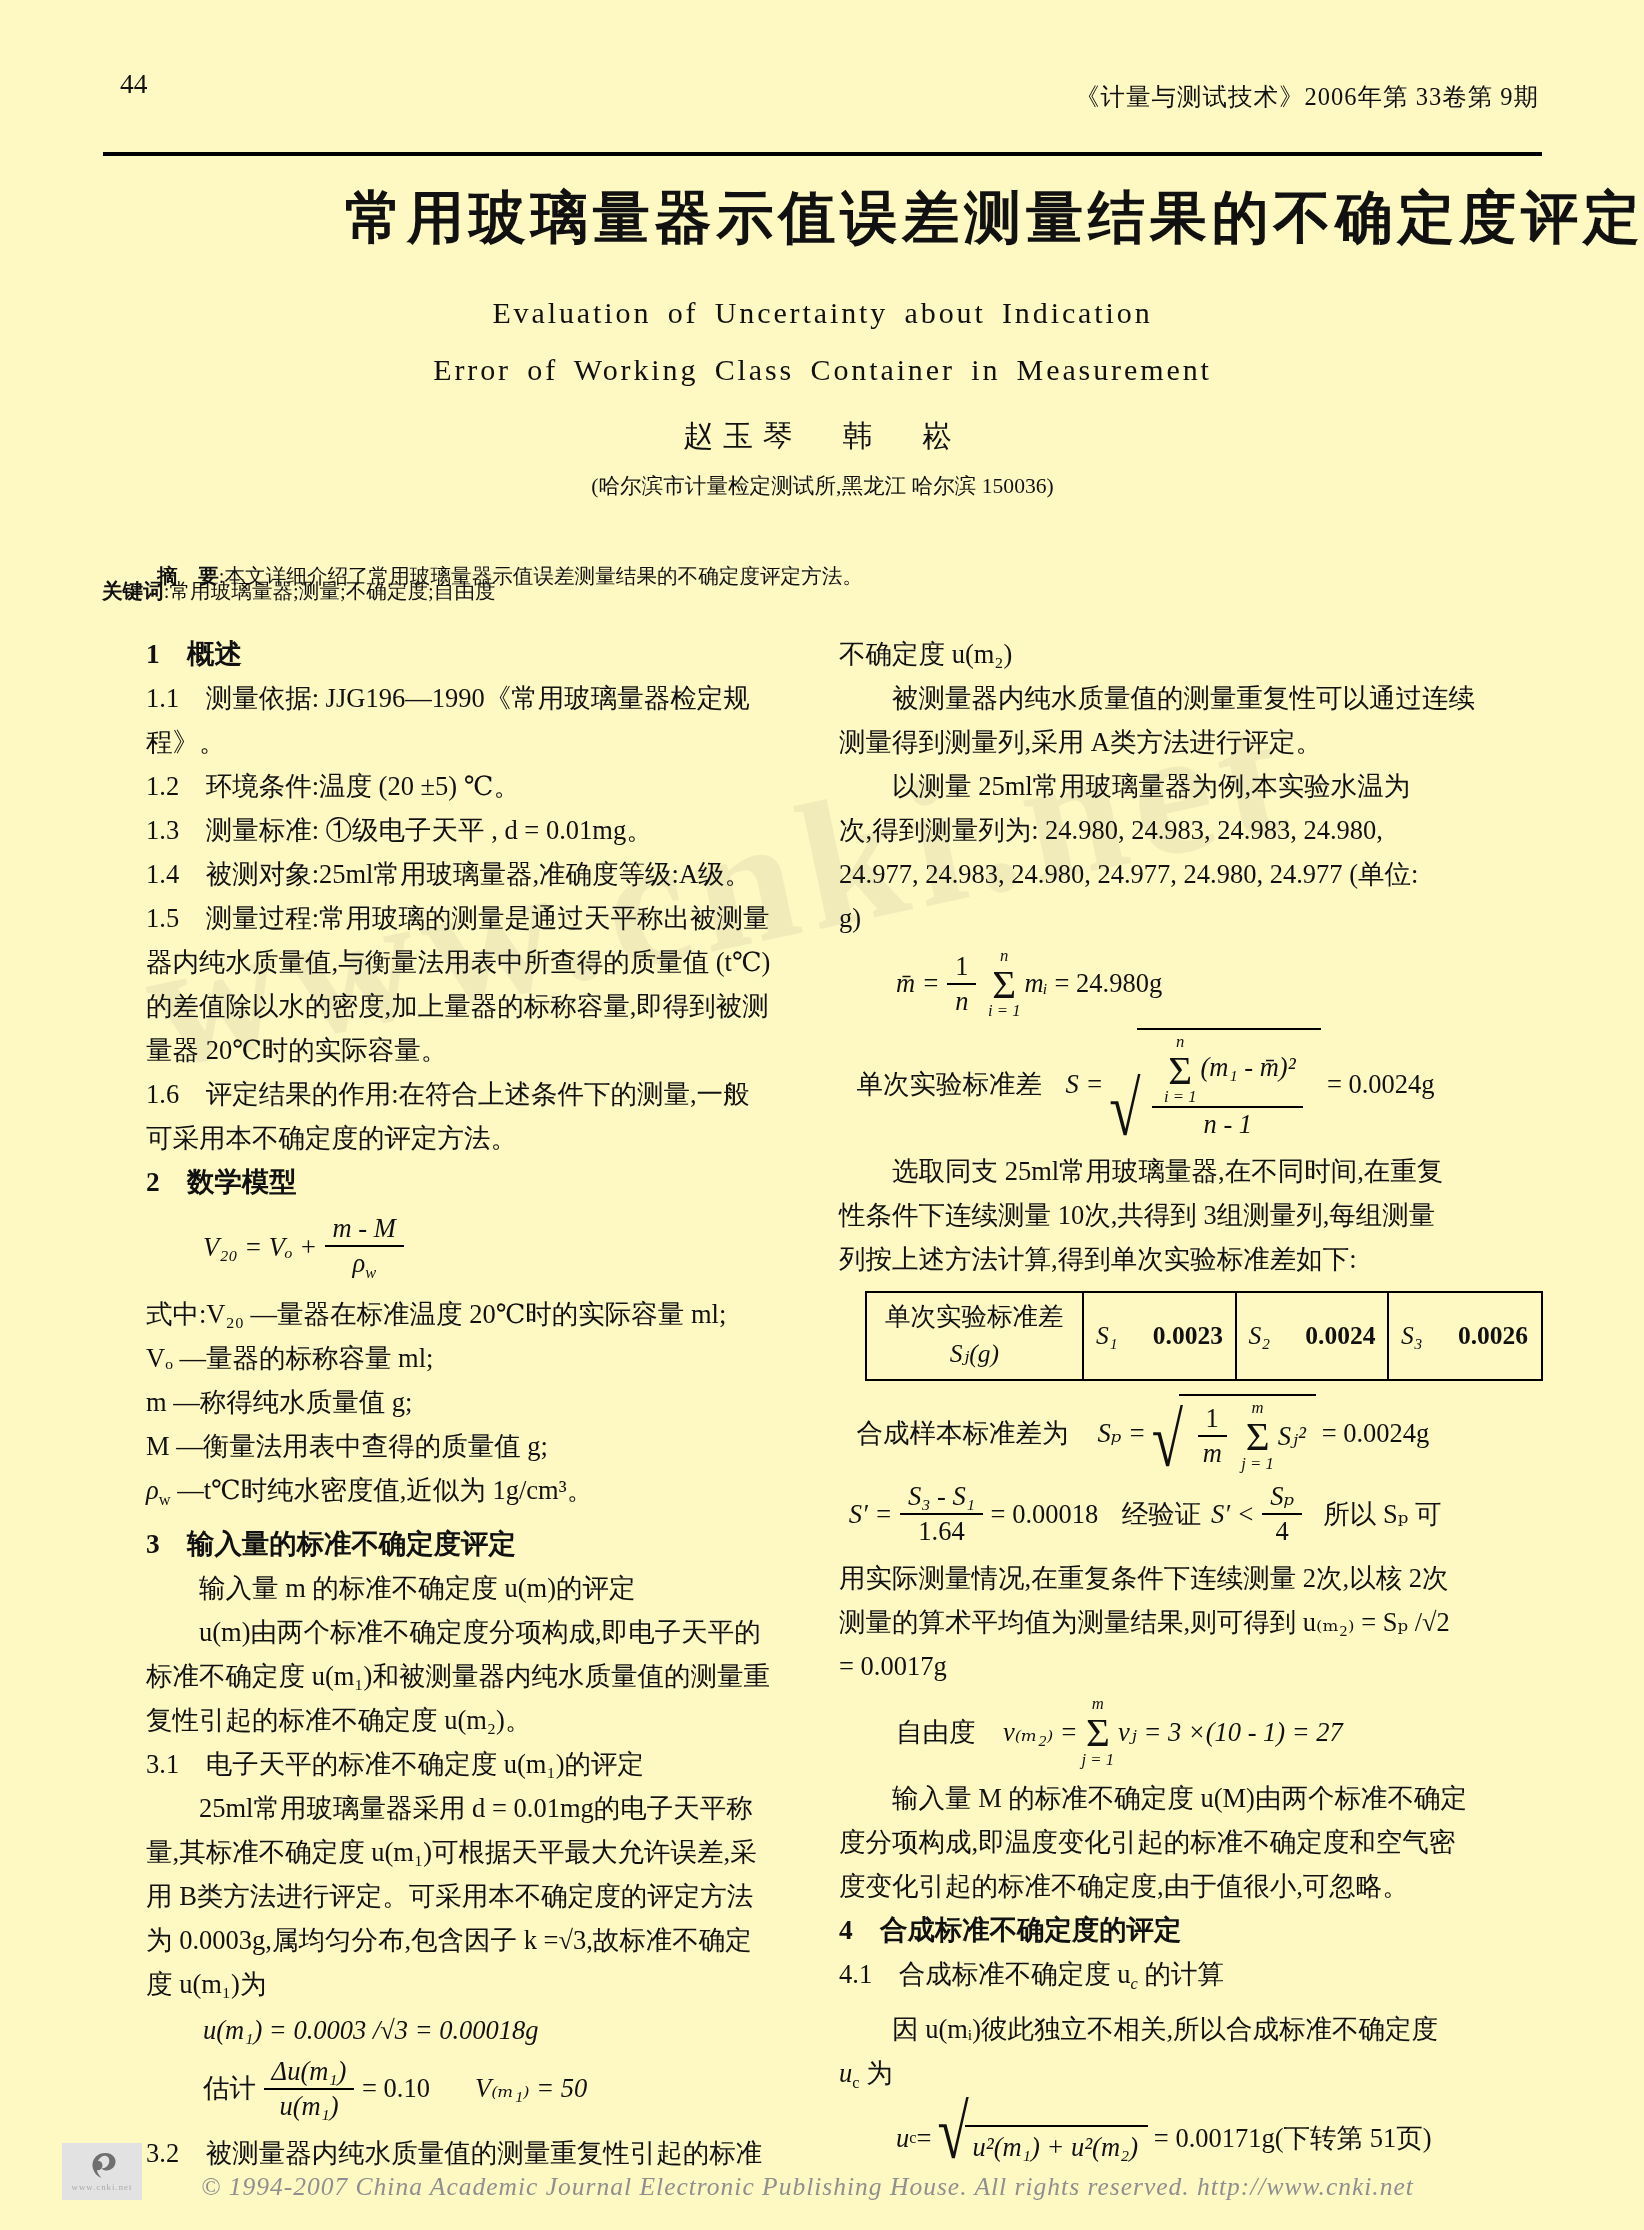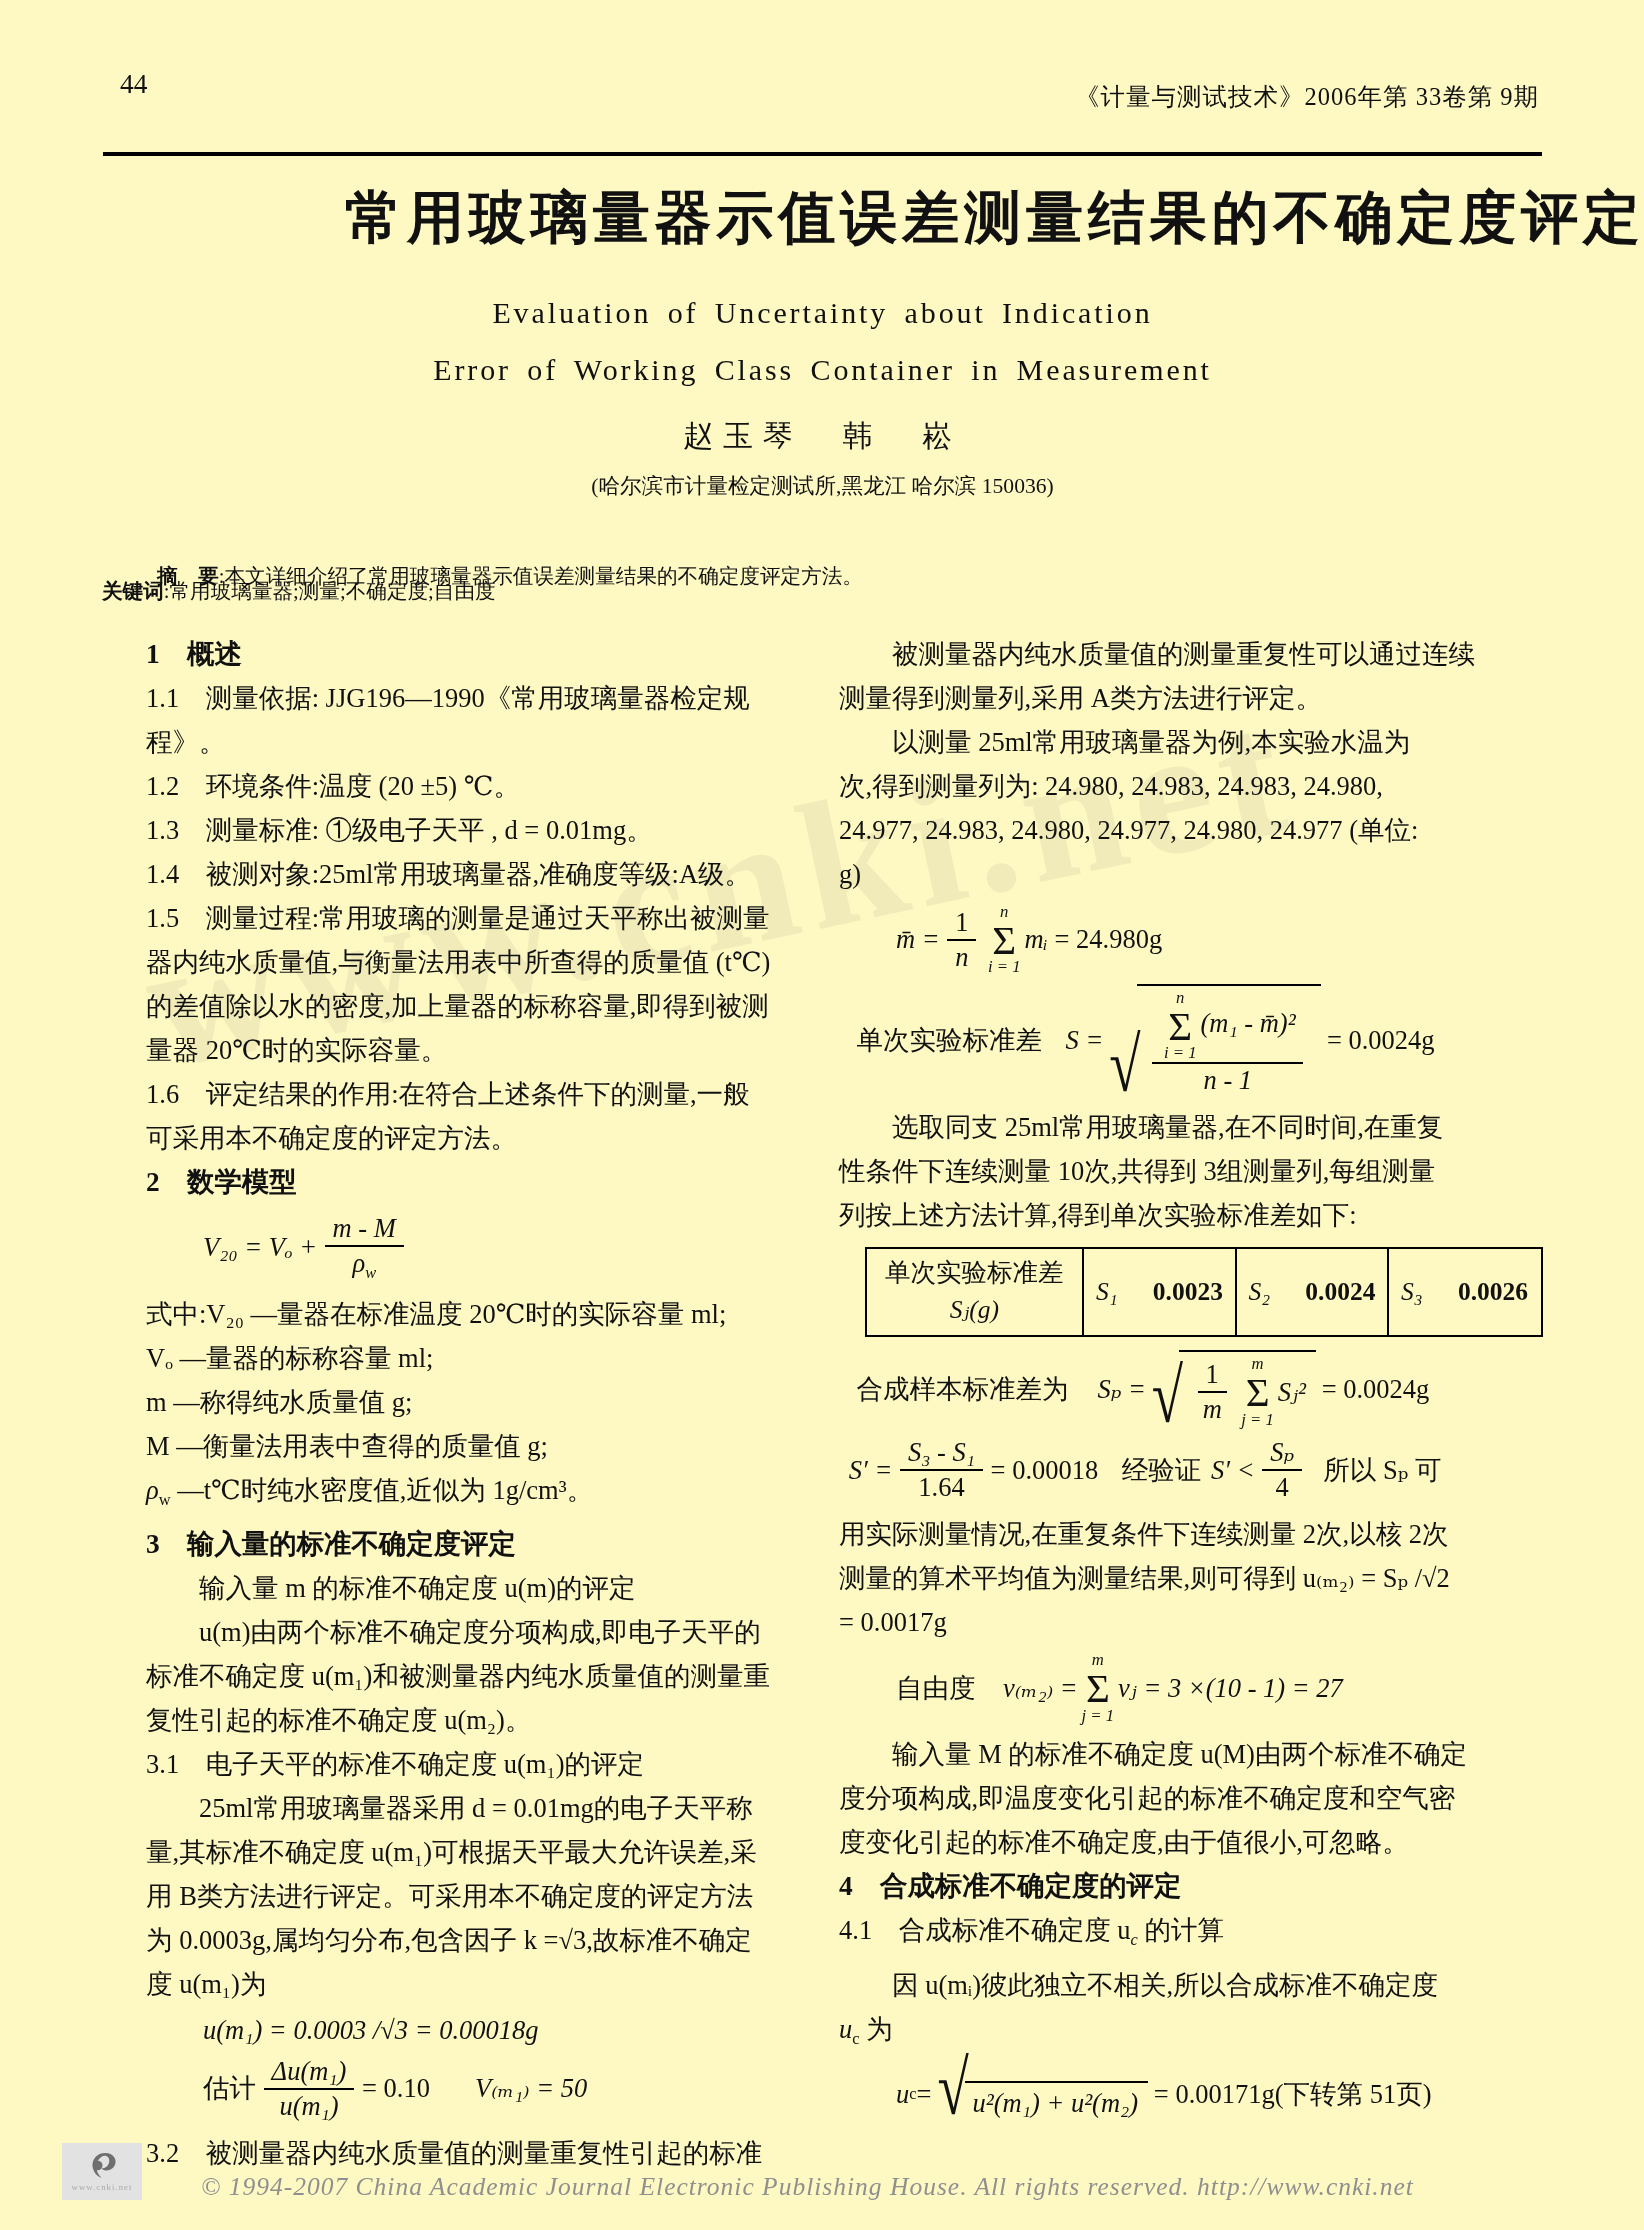--- a/index.html
+++ b/index.html
@@ -147,20 +147,21 @@
       </span>
       <span>= 0.10</span>
       <span class="gap"></span>
       <span class="it">V₍ₘ₁₎  = 50</span>
     </div>
 
     <div class="ln">3.2　被测量器内纯水质量值的测量重复性引起的标准</div>
   </div>
 
   <div class="col col-right">
+    <div class="ln">不确定度 u(m₂)</div>
     <div class="ln ind">被测量器内纯水质量值的测量重复性可以通过连续</div>
     <div class="ln">测量得到测量列,采用 A类方法进行评定。</div>
     <div class="ln ind">以测量 25ml常用玻璃量器为例,本实验水温为</div>
     <div class="ln">次,得到测量列为: 24.980, 24.983, 24.983, 24.980,</div>
     <div class="ln">24.977, 24.983, 24.980, 24.977, 24.980, 24.977 (单位:</div>
     <div class="ln">g)</div>
 
     <div class="formula">
       <span class="it">m̄ =</span>
       <span class="frac">

